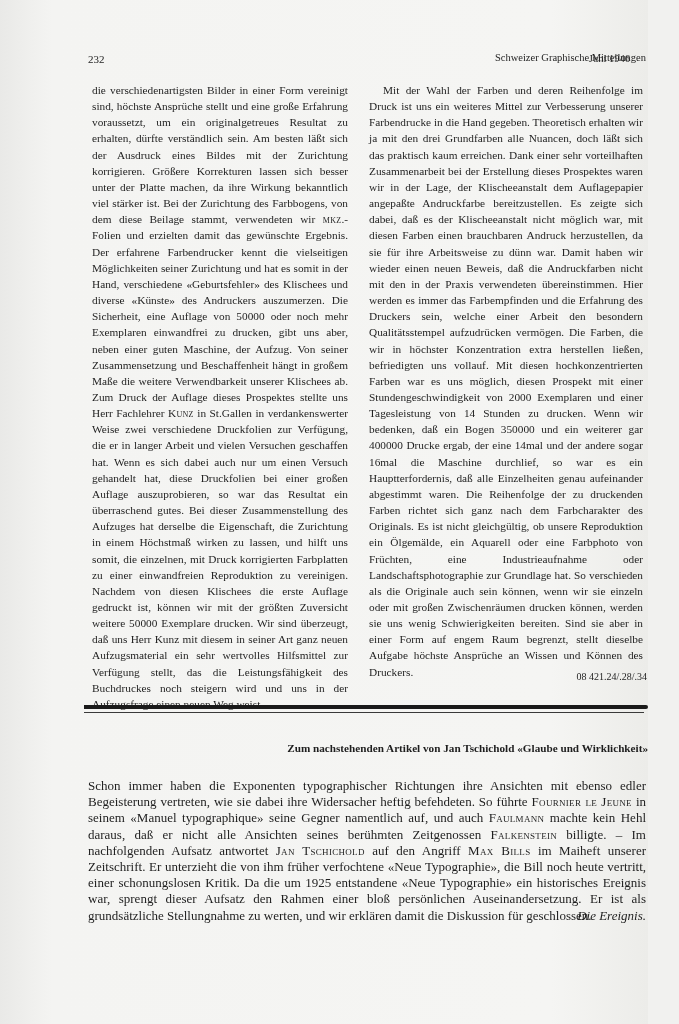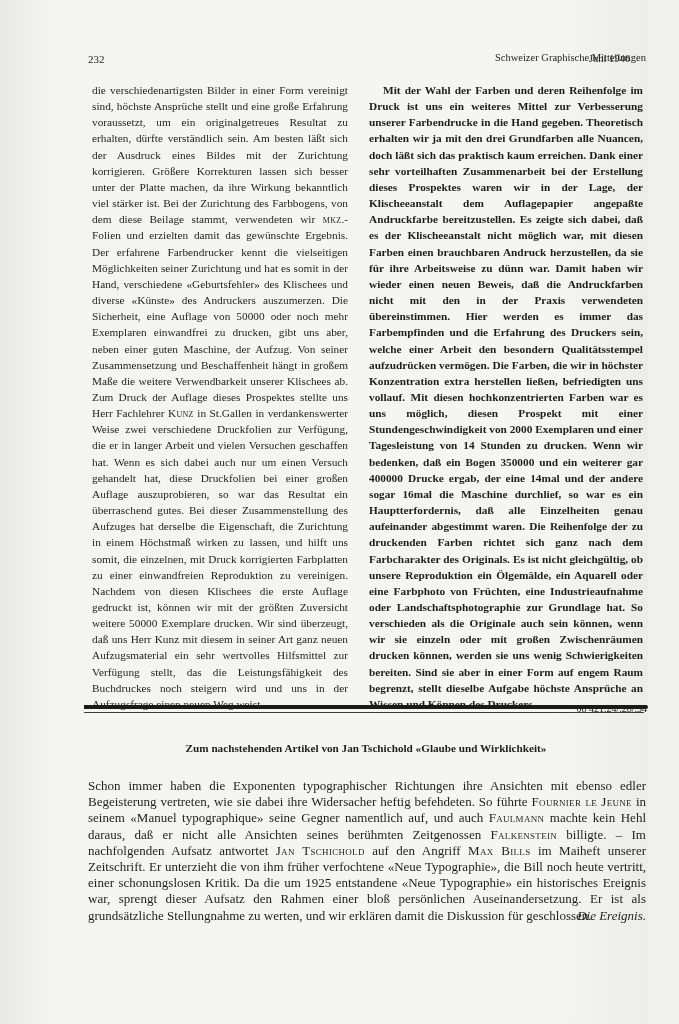--- a/index.html
+++ b/index.html
@@ -22,37 +22,37 @@
   .running-head .journal { position: absolute; left: 0; right: 0; text-align: right; }
   .running-head .date { position: absolute; right: 16px; top: 1px; }
   .col {
     position: absolute; top: 78px;
     font-size: 11.3px; line-height: 16.15px;
     text-align: justify; hyphens: manual;
   }
   .col-left { left: 88px; width: 264px; }
   .col-right { left: 365px; width: 282px; }
   .col p { margin: 4px; }
-  .col-right p { text-indent: 14px; font-weight: bold; }
+  .col-right p { text-indent: 14px; }
   .sc { font-variant: small-caps; letter-spacing: 0.3px; }
   .classification {
     display: block; text-align: right; font-size: 10px; line-height: 10px;
     margin-top: -12px;
   }
   .rule-thick {
     position: absolute; left: 84px; top: 705px; width: 564px; height: 4px;
     background: #1a1a1a; border-radius: 0 3px 3px 0;
   }
   .rule-thin {
     position: absolute; left: 84px; top: 712px; width: 560px; height: 1px;
     background: #3a3a3a;
   }
   .article-heading {
     position: absolute; left: 84px; top: 740px; width: 564px;
-    text-align: center; font-size: 11.2px; font-weight: bold; line-height: 16px;
+    text-align: right; font-size: 11.2px; font-weight: bold; line-height: 16px;
   }
   .intro {
     position: absolute; left: 88px; top: 778px; width: 558px;
     font-size: 13px; line-height: 16.2px; text-align: justify;
   }
   .intro p { margin: 0; }
   .signature {
     display: block; text-align: right; font-style: italic; margin-top: -16px;
   }
 </style>

